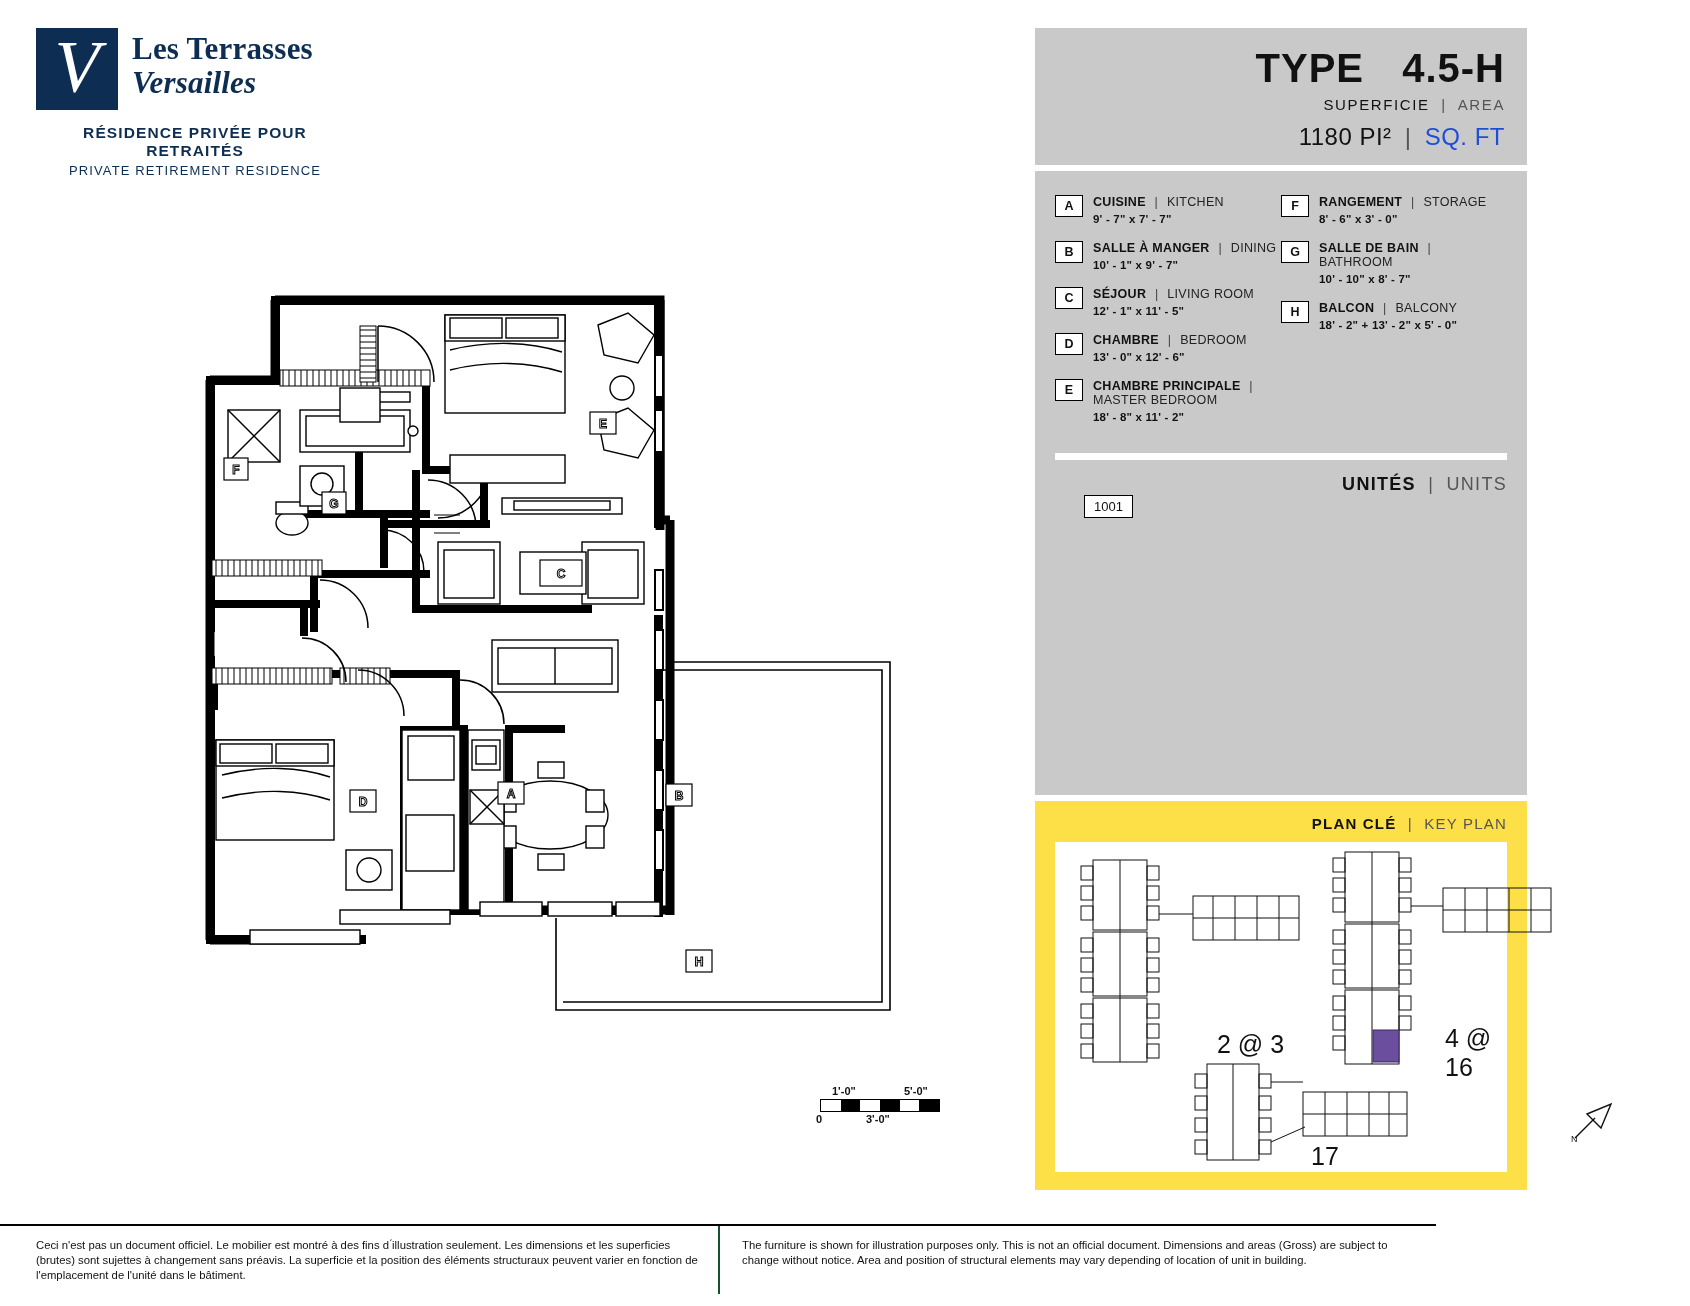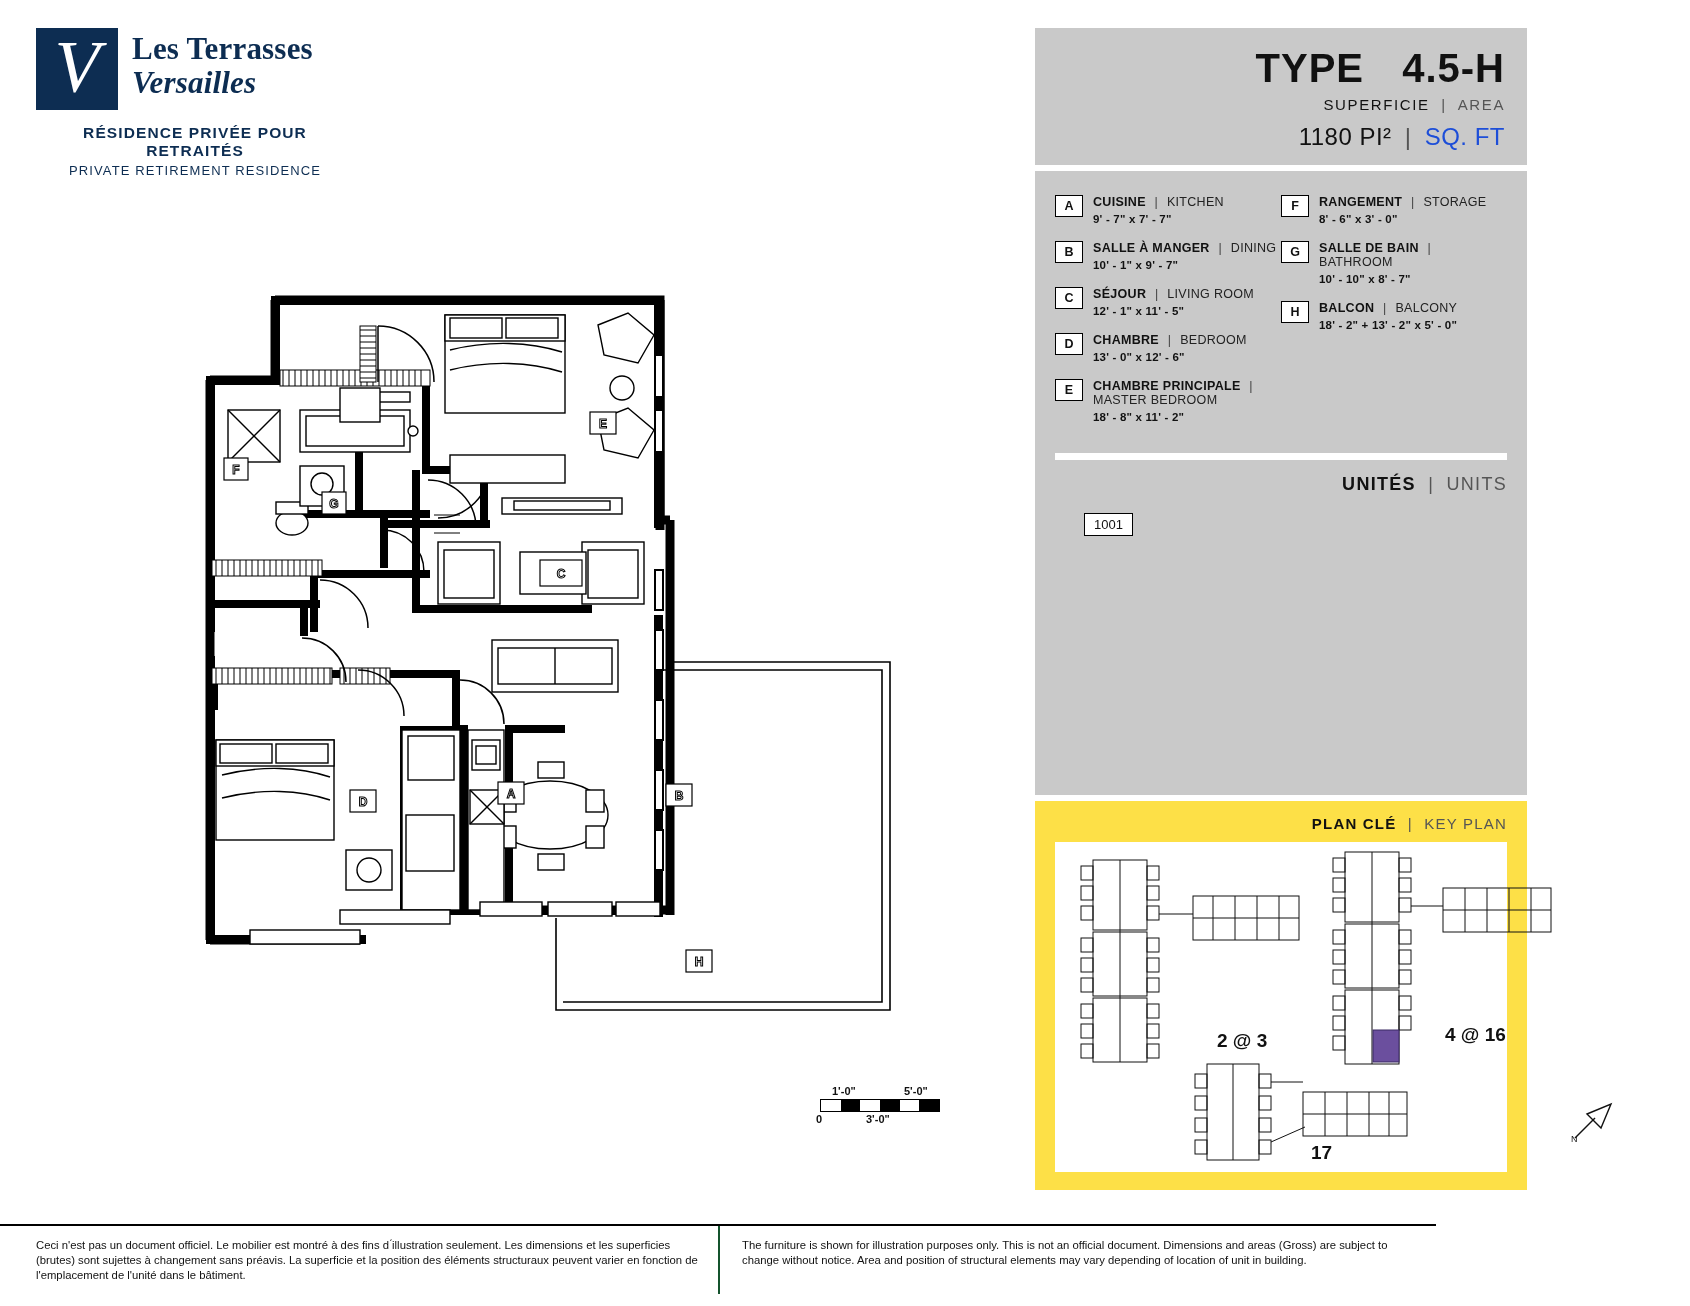--- a/index.html
+++ b/index.html
@@ -80,32 +80,32 @@
   .leg-txt{margin-left:10px;}
   .leg-line1{font-size:12.5px;font-weight:bold;letter-spacing:.3px;}
   .leg-line1 .bar{margin:0 5px;font-weight:normal;color:#444;}
   .leg-line1 .en{font-weight:normal;color:#222;}
   .leg-line2{font-size:11.5px;font-weight:bold;margin-top:4px;letter-spacing:.2px;}
 
   .white-rule{height:7px;background:#fff;margin:14px 0 14px 0;}
   .units-head{text-align:right;font-size:18px;font-weight:bold;letter-spacing:1.3px;}
   .units-head .sep{margin:0 6px;font-weight:normal;color:#555;}
   .units-head .en{font-weight:normal;color:#555;}
-  .units-list{margin-top:18px;padding-left:29px;}
+  .units-list{padding-left:29px;}
   .unit-chip{
     display:inline-block;background:#fff;border:1px solid #000;
     font-size:13px;padding:3px 9px;
   }
 
   .key-band{background:#fde047;margin-top:6px;padding:14px 20px 18px 20px;}
   .key-head{text-align:right;font-size:15px;font-weight:bold;letter-spacing:1.2px;}
   .key-head .sep{margin:0 6px;font-weight:normal;color:#555;}
   .key-head .en{font-weight:normal;color:#555;}
   .key-canvas{background:#fff;margin-top:10px;height:330px;position:relative;}
-  .key-lbl{position:absolute;font-size:19px;font-weight:bold;}
+  .key-lbl{position:absolute;font-size:25px;font-weight:normal;}
 
   
   .footer{
     position:absolute;left:0;bottom:12px;width:1436px;height:68px;
     border-top:2px solid #000;
   }
   .footer .inner{display:flex;height:100%;}
   .footer .fr{width:50%;padding:12px 18px 0 36px;box-sizing:border-box;}
   .footer .en{width:50%;padding:12px 24px 0 22px;box-sizing:border-box;border-left:2px solid #14532d;}
   .footer p{margin:0;font-size:11.3px;line-height:15px;color:#111;}

